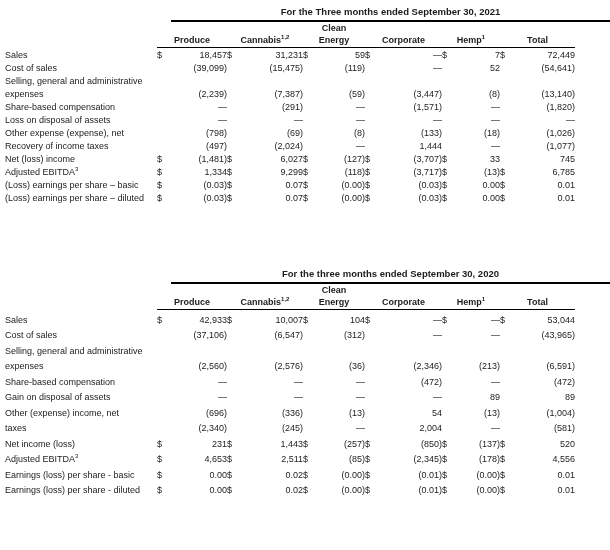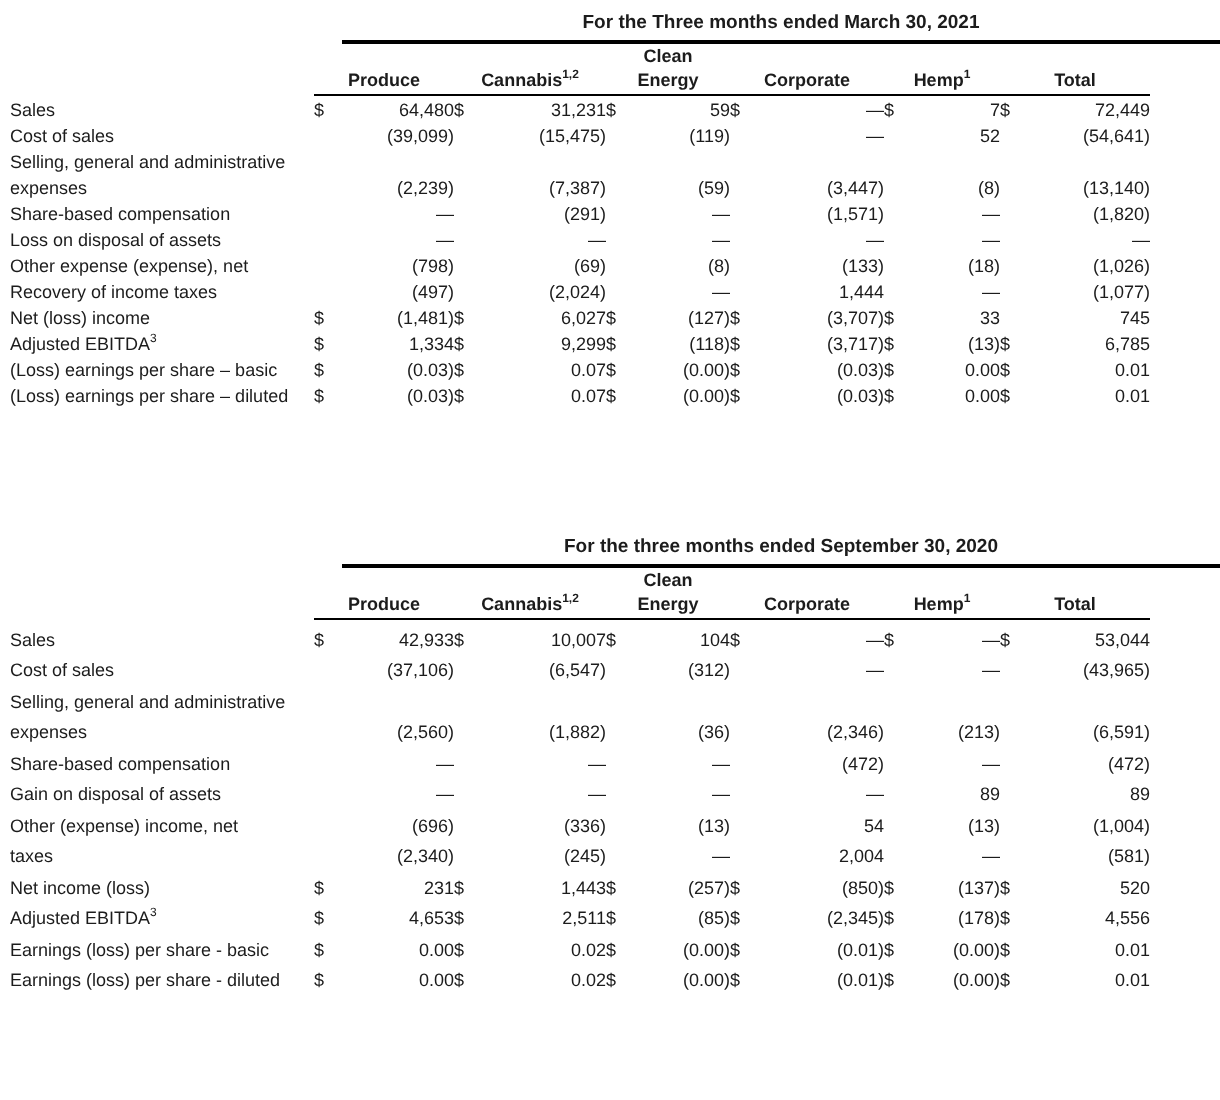--- a/index.html
+++ b/index.html
@@ -50,21 +50,21 @@
           <col style="width: 62px;">
           <col style="width: 77px;">
           <col style="width: 58px;">
           <col style="width: 75px;">
           <col style="width: 35px;">
         </colgroup>
         <tbody>
           <tr class="titlerow">
             <td class="lblcell"></td>
             <td colspan="7">
-              <div class="ttl">For the Three months ended March 30, 2021</div>
+              <div class="ttl">For the Three months ended September 30, 2021</div>
             </td>
           </tr>
           <tr class="toprow">
             <td class="lblcell"></td>
             <td class="numcell">
               <div class="tophdr"></div>
             </td>
             <td class="numcell">
               <div class="tophdr"></div>
             </td>
@@ -102,21 +102,21 @@
             <td class="numcell">
               <div class="hdr"><span>Total</span></div>
             </td>
             <td></td>
           </tr>
           <tr class="data">
             <td class="lblcell"><span class="rl">Sales</span></td>
             <td class="numcell">
               <div class="val">
                 <span class="cur">$</span>
-                <span class="num">64,480</span>
+                <span class="num">18,457</span>
               </div>
             </td>
             <td class="numcell">
               <div class="val">
                 <span class="cur">$</span>
                 <span class="num">31,231</span>
               </div>
             </td>
             <td class="numcell">
               <div class="val">
@@ -712,21 +712,21 @@
             <td class="lblcell"><span class="rl">expenses</span></td>
             <td class="numcell">
               <div class="val">
                 <span class="cur"></span>
                 <span class="num">(2,560)</span>
               </div>
             </td>
             <td class="numcell">
               <div class="val">
                 <span class="cur"></span>
-                <span class="num">(1,882)</span>
+                <span class="num">(2,576)</span>
               </div>
             </td>
             <td class="numcell">
               <div class="val">
                 <span class="cur"></span>
                 <span class="num">(36)</span>
               </div>
             </td>
             <td class="numcell">
               <div class="val">

